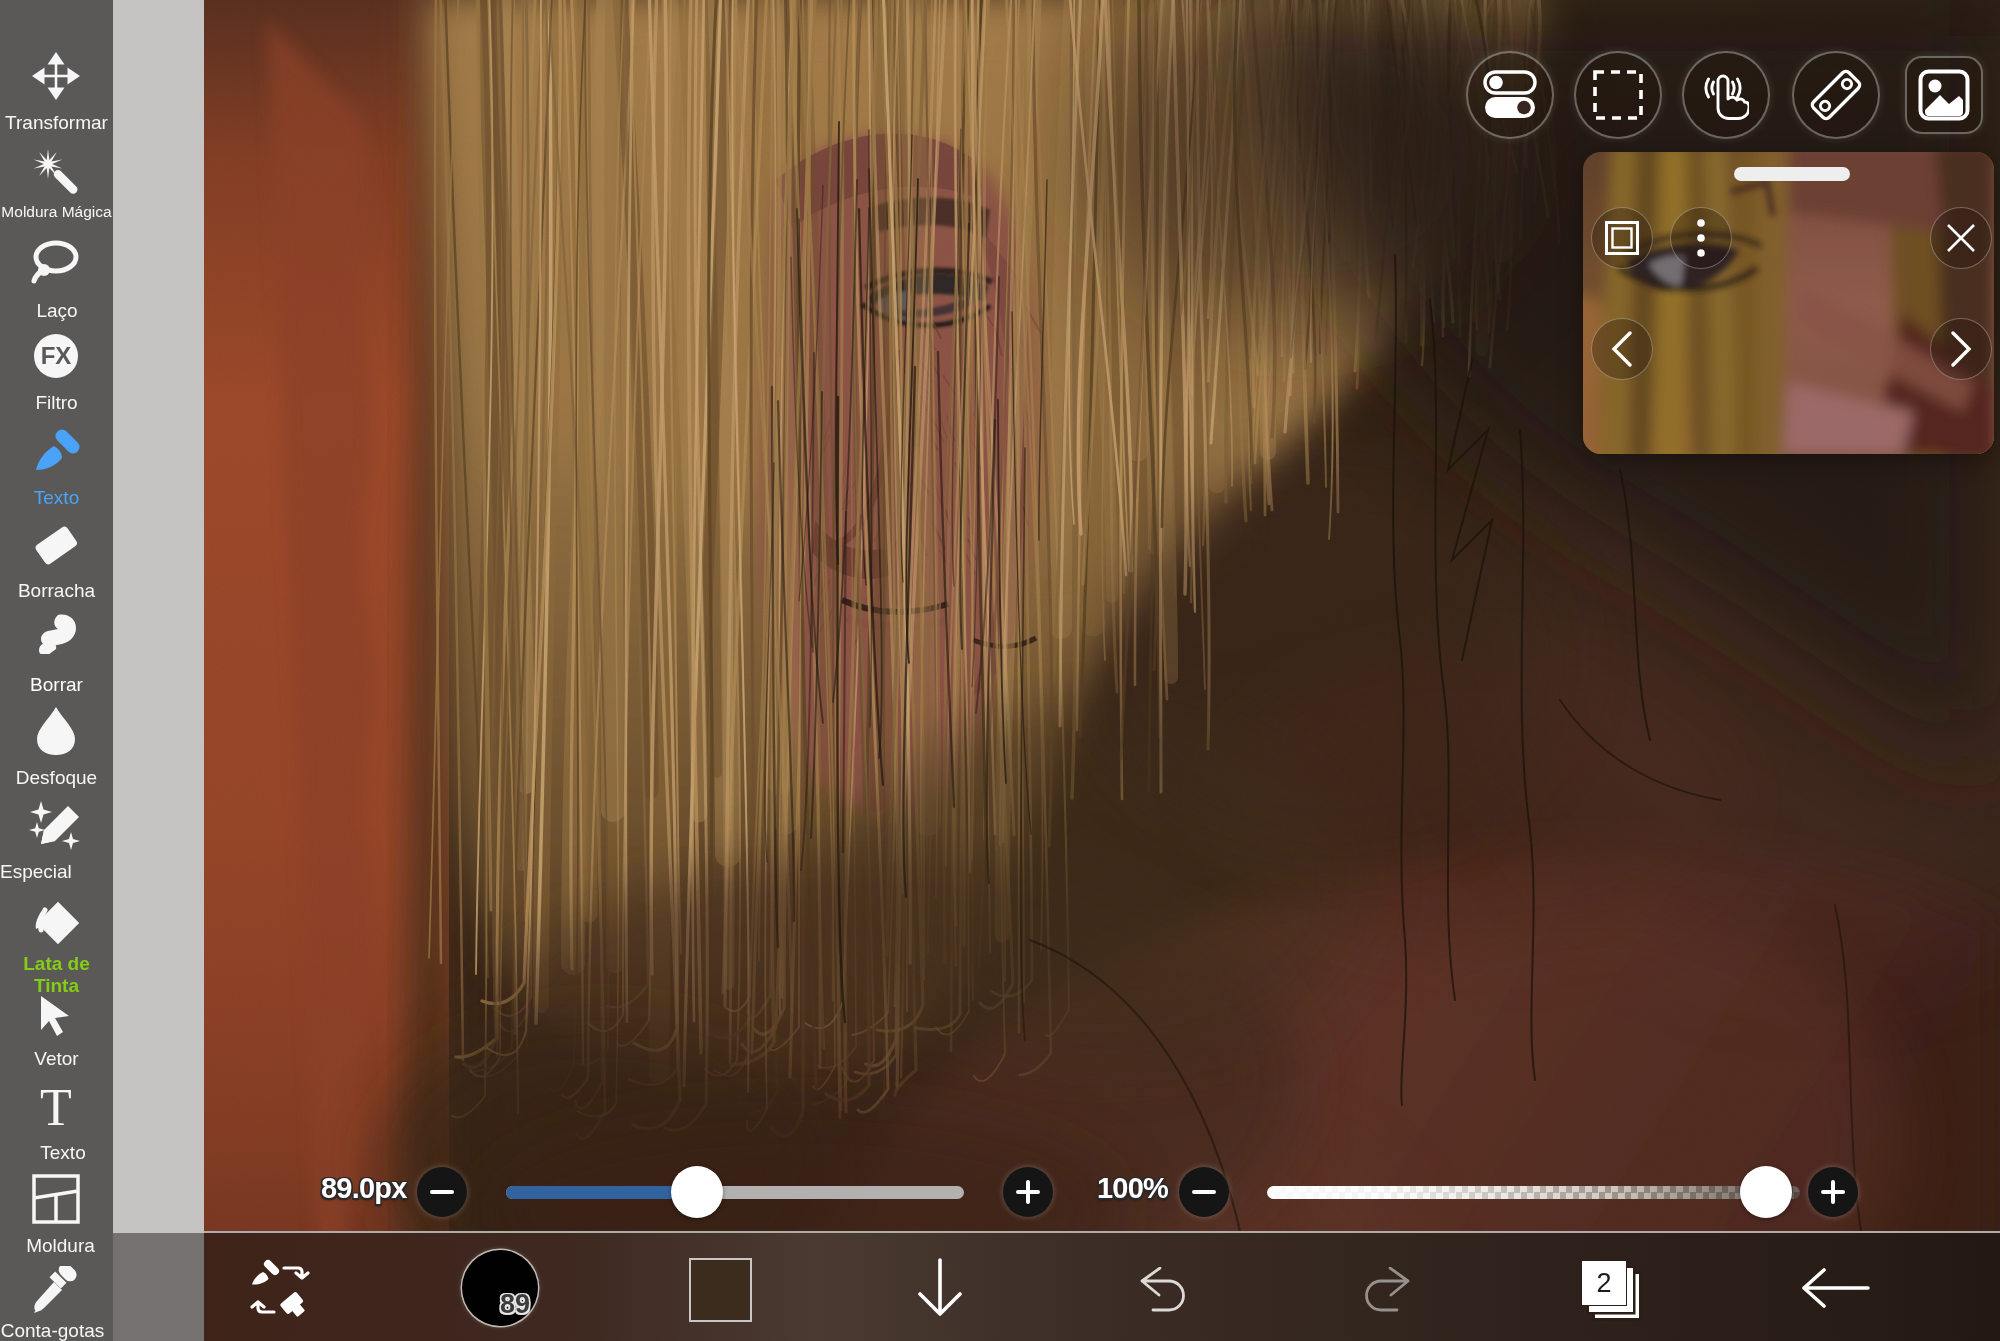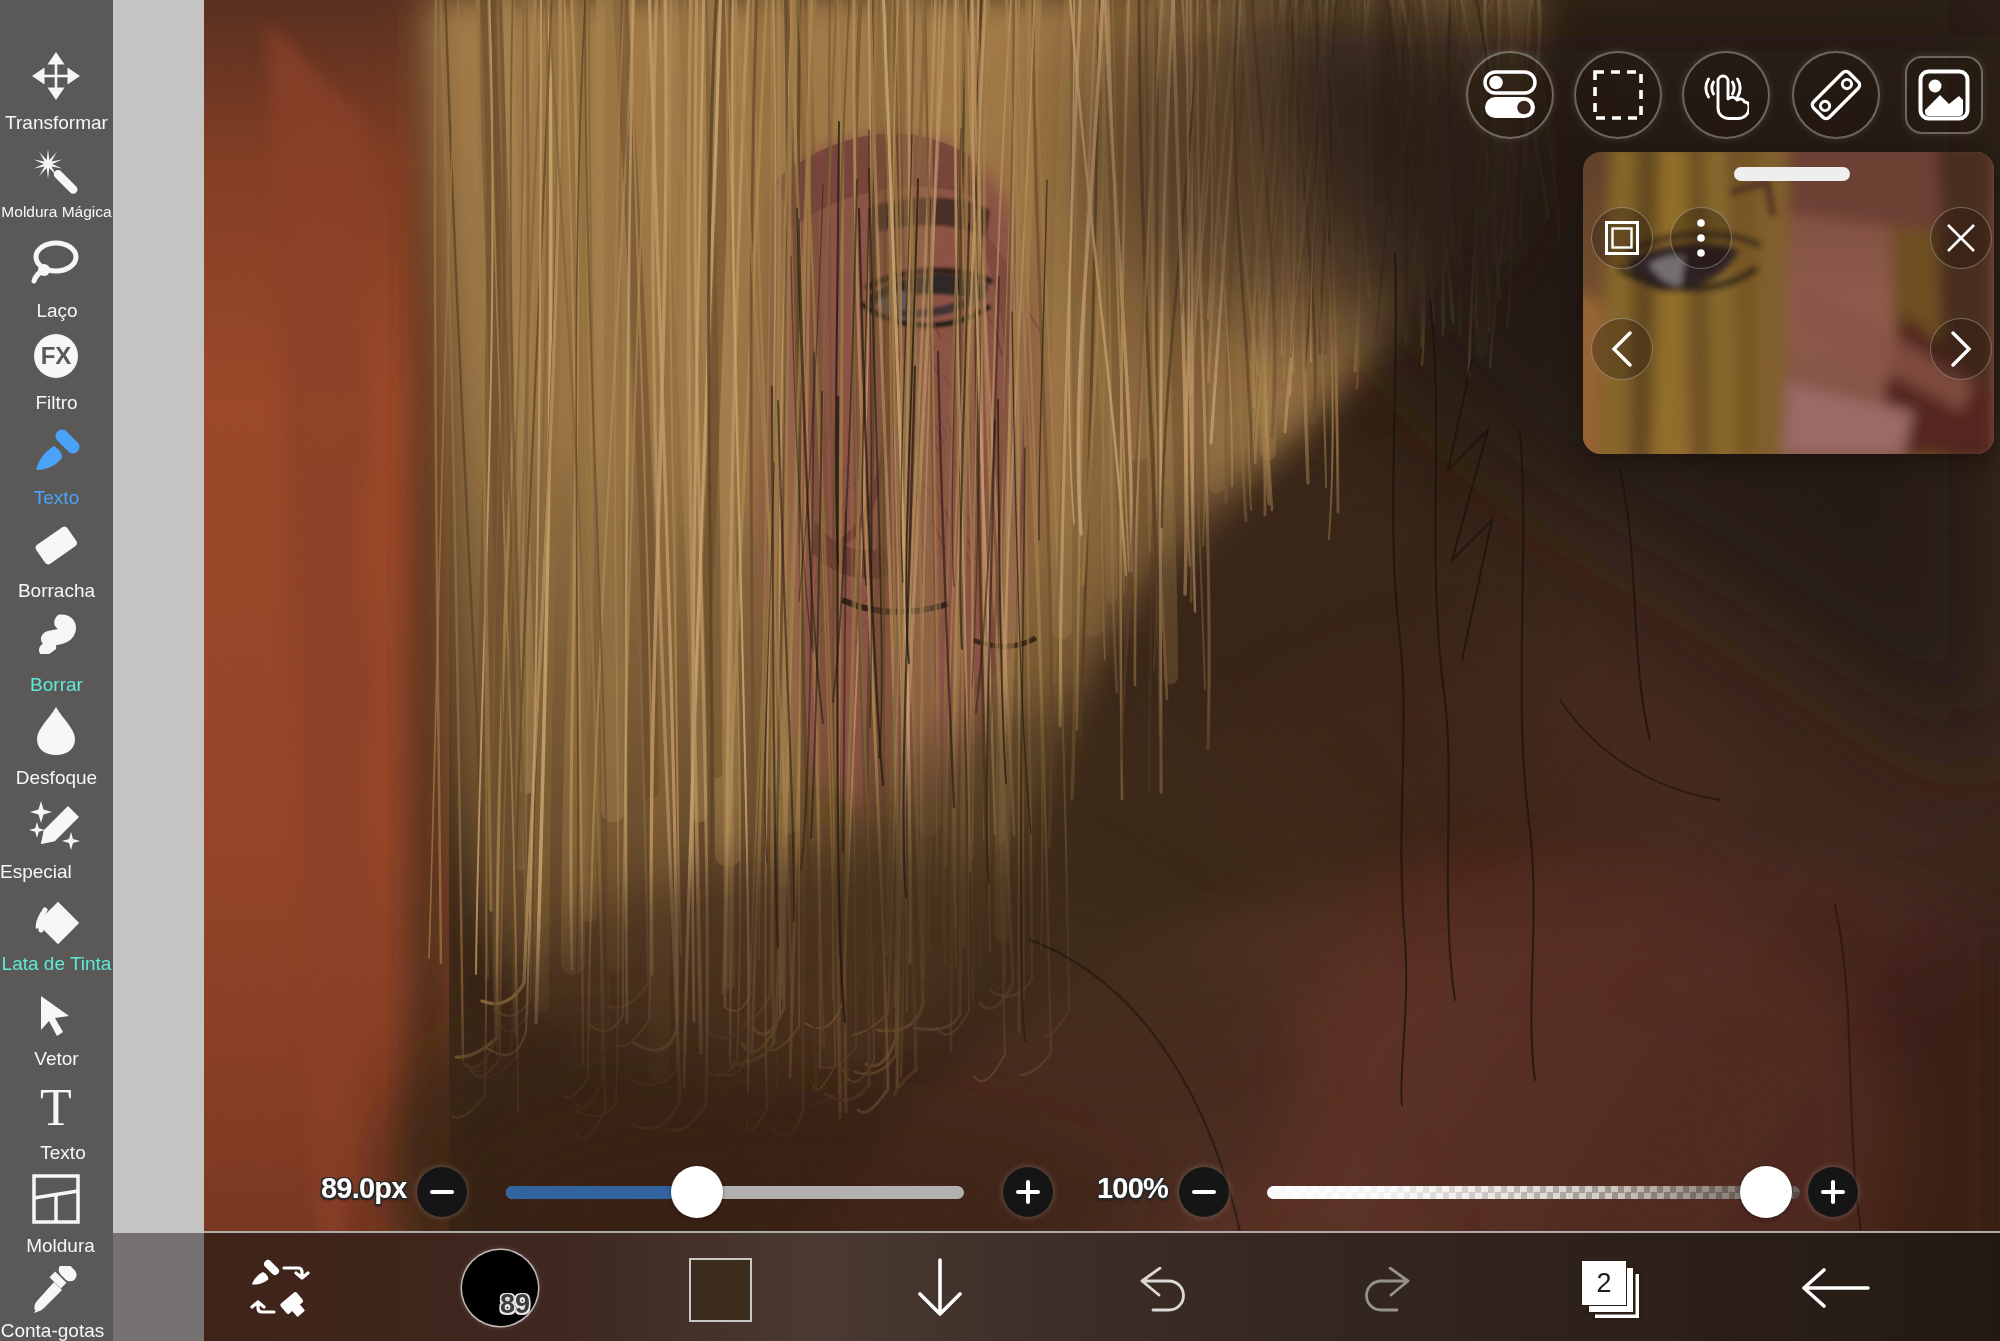--- a/index.html
+++ b/index.html
@@ -839,23 +839,23 @@
     <path d="M22 16 L30 24 L12 42 C9 45 4 45 3 44 C2 43 2 38 5 35 Z"></path>
     <path d="M6 40 L2 47 L10 44 Z"></path>
         </g>
       </svg>
       <div style="position:absolute;left:0;top:112px;width:113px;text-align:center;color:#f6f6f6;font-size:19px;">Transformar</div>
       <div style="position:absolute;left:0;top:203px;width:113px;text-align:center;color:#f6f6f6;font-size:15.5px;">Moldura Mágica</div>
       <div style="position:absolute;left:0;top:300px;width:114px;text-align:center;color:#f6f6f6;font-size:19px;">Laço</div>
       <div style="position:absolute;left:0;top:392px;width:113px;text-align:center;color:#f6f6f6;font-size:19px;">Filtro</div>
       <div style="position:absolute;left:0;top:487px;width:113px;text-align:center;color:#f6f6f6;font-size:19px;color:#4aa3f8;">Texto</div>
       <div style="position:absolute;left:0;top:580px;width:113px;text-align:center;color:#f6f6f6;font-size:19px;">Borracha</div>
-      <div style="position:absolute;left:0;top:674px;width:113px;text-align:center;color:#5eead4;font-size:19px;">Borrar</div>
+      <div style="position:absolute;left:0;top:674px;width:113px;text-align:center;color:#ffffff;font-size:19px;">Borrar</div>
       <div style="position:absolute;left:0;top:767px;width:113px;text-align:center;color:#f6f6f6;font-size:19px;">Desfoque</div>
       <div style="position:absolute;left:0;top:861px;width:113px;text-align:left;color:#f6f6f6;font-size:19px;">Especial</div>
-      <div style="position:absolute;left:0;top:953px;width:113px;text-align:center;color:#5eead4;font-size:19px;">Lata de Tinta</div>
+      <div style="position:absolute;left:0;top:953px;width:113px;text-align:center;color:#84cc16;font-size:19px;font-weight:bold;">Lata de Tinta</div>
       <div style="position:absolute;left:0;top:1048px;width:113px;text-align:center;color:#f6f6f6;font-size:19px;">Vetor</div>
       <div style="position:absolute;left:0;top:1142px;width:126px;text-align:center;color:#f6f6f6;font-size:19px;">Texto</div>
       <div style="position:absolute;left:0;top:1235px;width:121px;text-align:center;color:#f6f6f6;font-size:19px;">Moldura</div>
       <div style="position:absolute;left:0;top:1320px;width:105px;text-align:center;color:#f6f6f6;font-size:19px;">Conta-gotas</div>
     </div>
 <div id="strip"></div>
     <div id="strip2"></div>
 </div>
 </body></html>

